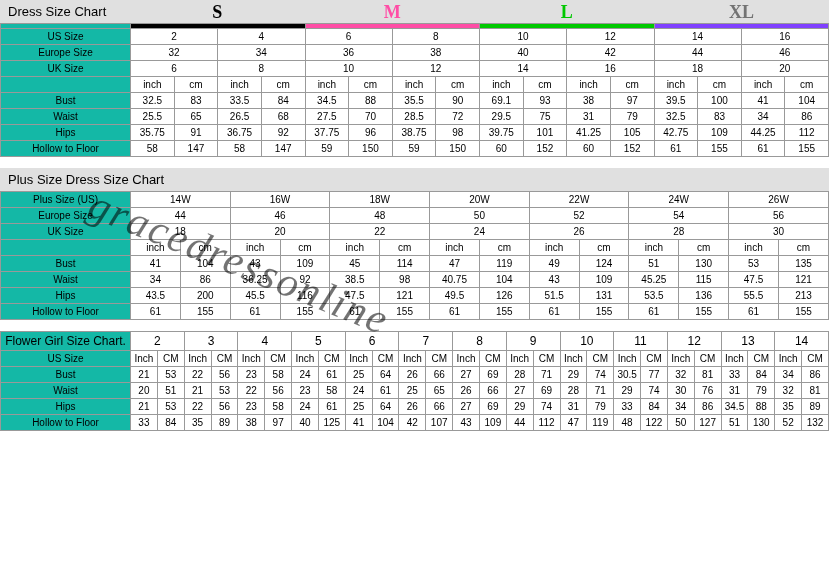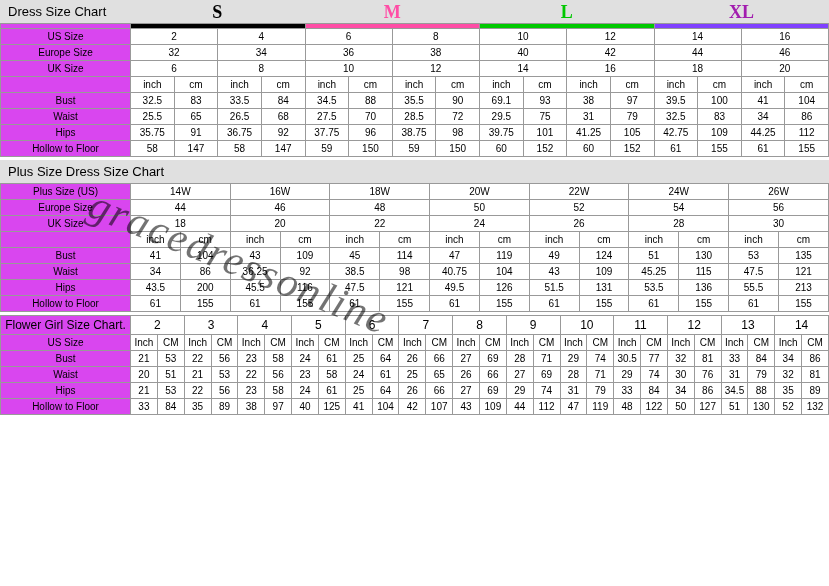--- a/index.html
+++ b/index.html
@@ -1,38 +1,38 @@
 <!DOCTYPE html>
 <html><head>
 <meta charset="utf-8">
 <style>
 *{box-sizing:border-box;margin:0;padding:0}
 body{font-family:Arial,sans-serif;font-size:11px;background:#fff;width:829px;position:relative}
-.section{margin-bottom:3px}
+.section{margin-bottom:11px}
 .title-row{background:#e0e0e0;padding:4px 8px;font-size:13px;position:relative}
 table{border-collapse:collapse;width:100%;table-layout:fixed}
 td,th{border:1px solid #999;text-align:center;padding:2px 1px;font-size:10px;font-weight:normal;overflow:hidden}
-.label-col{background:#d946ef;width:130px}
+.label-col{background:#14b8a6;width:130px}
 .size-letters{position:absolute;top:2px;left:0;width:100%;display:flex;pointer-events:none}
 .size-letters span{flex:1;text-align:center;font-size:18px;font-weight:bold;font-family:'Comic Sans MS',cursive}
 .sl{padding-left:130px}
 .bar{height:4px;margin:0}
 .watermark{position:absolute;top:180px;left:100px;font-size:42px;font-style:italic;font-family:'Times New Roman',serif;color:rgba(0,0,0,0.55);transform:rotate(22deg);transform-origin:left top;pointer-events:none;letter-spacing:2px}
 .fg-head td{font-size:12px}
 </style>
 </head>
 <body>
 
 <div class="section">
 <div class="title-row">Dress Size Chart</div>
 <div class="size-letters sl">
 <span style="color:#000">S</span>
 <span style="color:#ff4da6">M</span>
 <span style="color:#00c800">L</span>
-<span style="color:#a21caf">XL</span>
+<span style="color:#737373">XL</span>
 </div>
 <table>
 <tbody>
         <tr>
           <td class="label-col"></td>
           <td colspan="4" class="bar" style="background:#000"></td>
           <td colspan="4" class="bar" style="background:#ff4da6"></td>
           <td colspan="4" class="bar" style="background:#00c800"></td>
           <td colspan="4" class="bar" style="background:#8040ff"></td>
         </tr>

